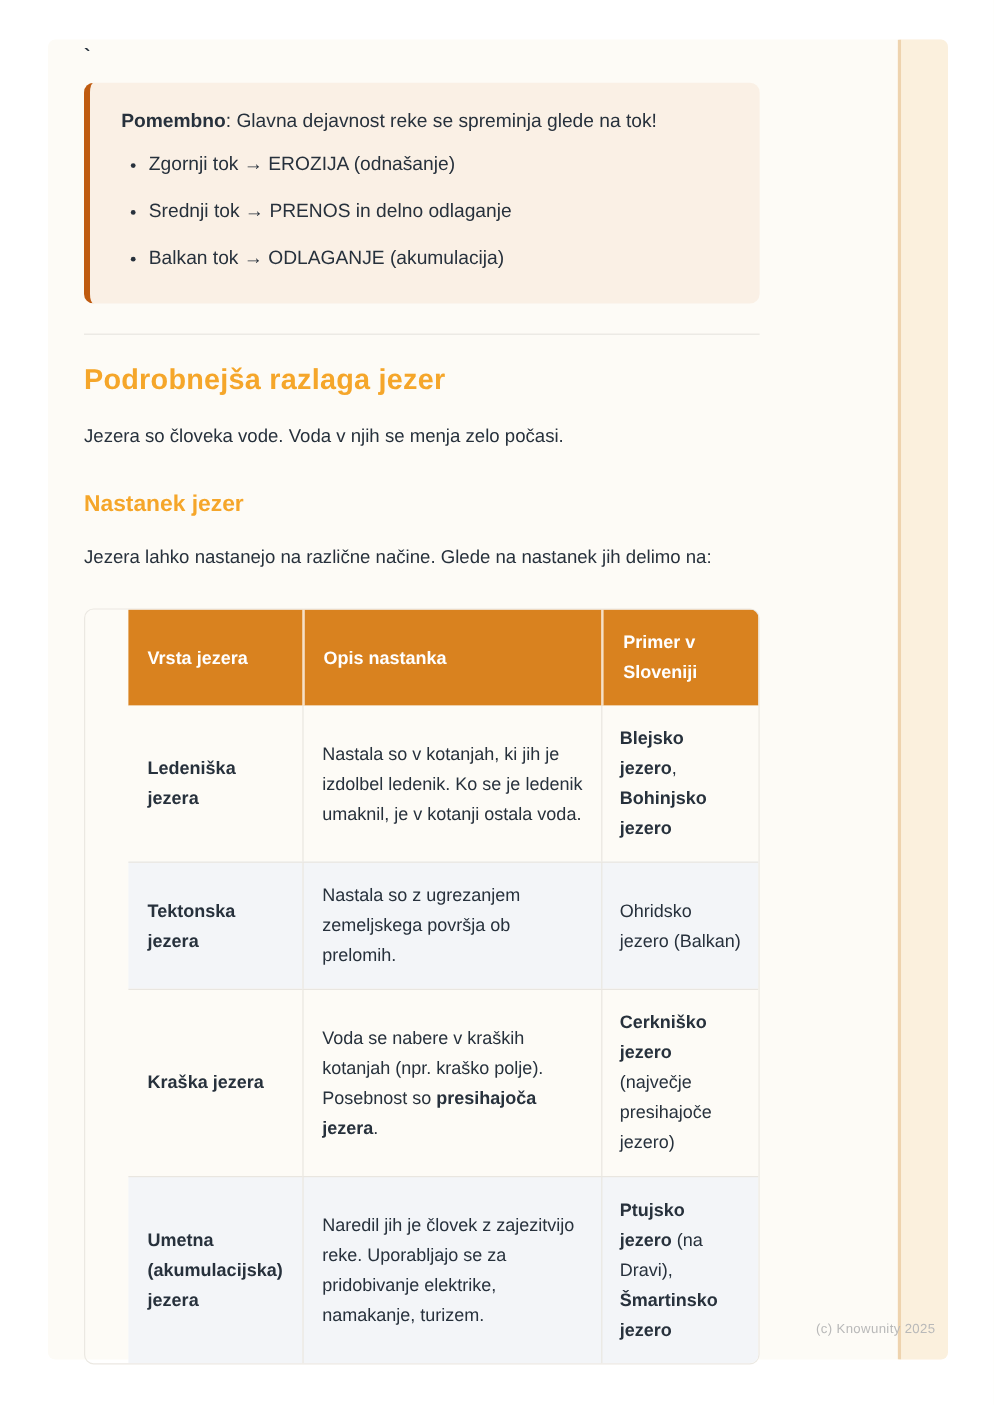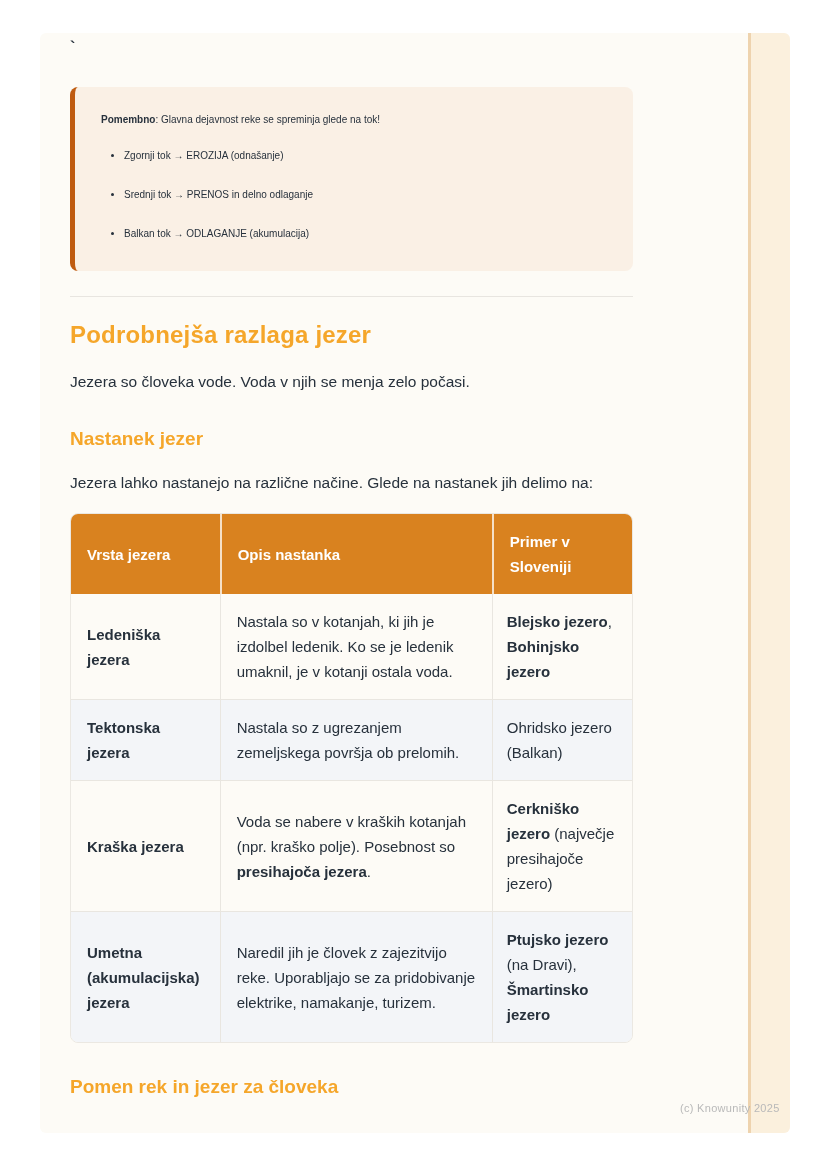--- a/index.html
+++ b/index.html
@@ -28,42 +28,43 @@
   }
   .stripe{
     position:absolute;top:0;right:0;bottom:0;width:42px;
     background:var(--stripe-bg);
     border-left:3px solid var(--stripe-edge);
     border-radius:0 6px 6px 0;
   }
   .content{position:relative;width:563px;margin-left:30px;}
   .stray{margin:0;padding-top:5px;font-size:16px;line-height:19px;font-weight:700;}
   .callout{
-    margin-top:30px;background:var(--callout-bg);
+    margin-top:12px;background:var(--callout-bg);
     border-left:5px solid var(--callout-border);
     border-radius:8px;padding:21px 24px 10px 26px;
-    font-size:10px;
+    font-size:16px;
   }
   .callout-title{margin:0;line-height:23px;}
   .callout-title strong{font-weight:700;}
   .callout ul{margin:13px 0 0;padding-left:23px;}
   .callout li{margin-bottom:16px;line-height:23px;}
   .divider{border:none;border-top:1px solid #e8e5e0;margin:25px 0 0;}
   h2.sec{
     margin:23px 0 0;font-size:24px;line-height:29px;font-weight:700;
     color:var(--accent);letter-spacing:.2px;
   }
   .para{margin:21px 0 0;font-size:15.5px;line-height:23px;}
   h3.sub{
     margin:34px 0 0;font-size:19px;line-height:23px;font-weight:700;
     color:var(--accent);
   }
   .table-wrap{
-    margin-top:19px;border-radius:8px;overflow:hidden;
+    margin-top:31px;border-radius:8px;overflow:hidden;
     border:1px solid #ebe8e2;
+    padding-left:36px;
   }
   table{width:100%;border-collapse:separate;border-spacing:0;font-size:15px;}
   th{
     background:var(--th-bg);color:#ffffff;text-align:left;font-weight:700;
     padding:15px 16px;line-height:25px;vertical-align:middle;
   }
   th + th{border-left:2px solid rgba(255,255,255,.75);}
   td{
     padding:15px 16px;line-height:25px;vertical-align:middle;
     background:var(--card-bg);

